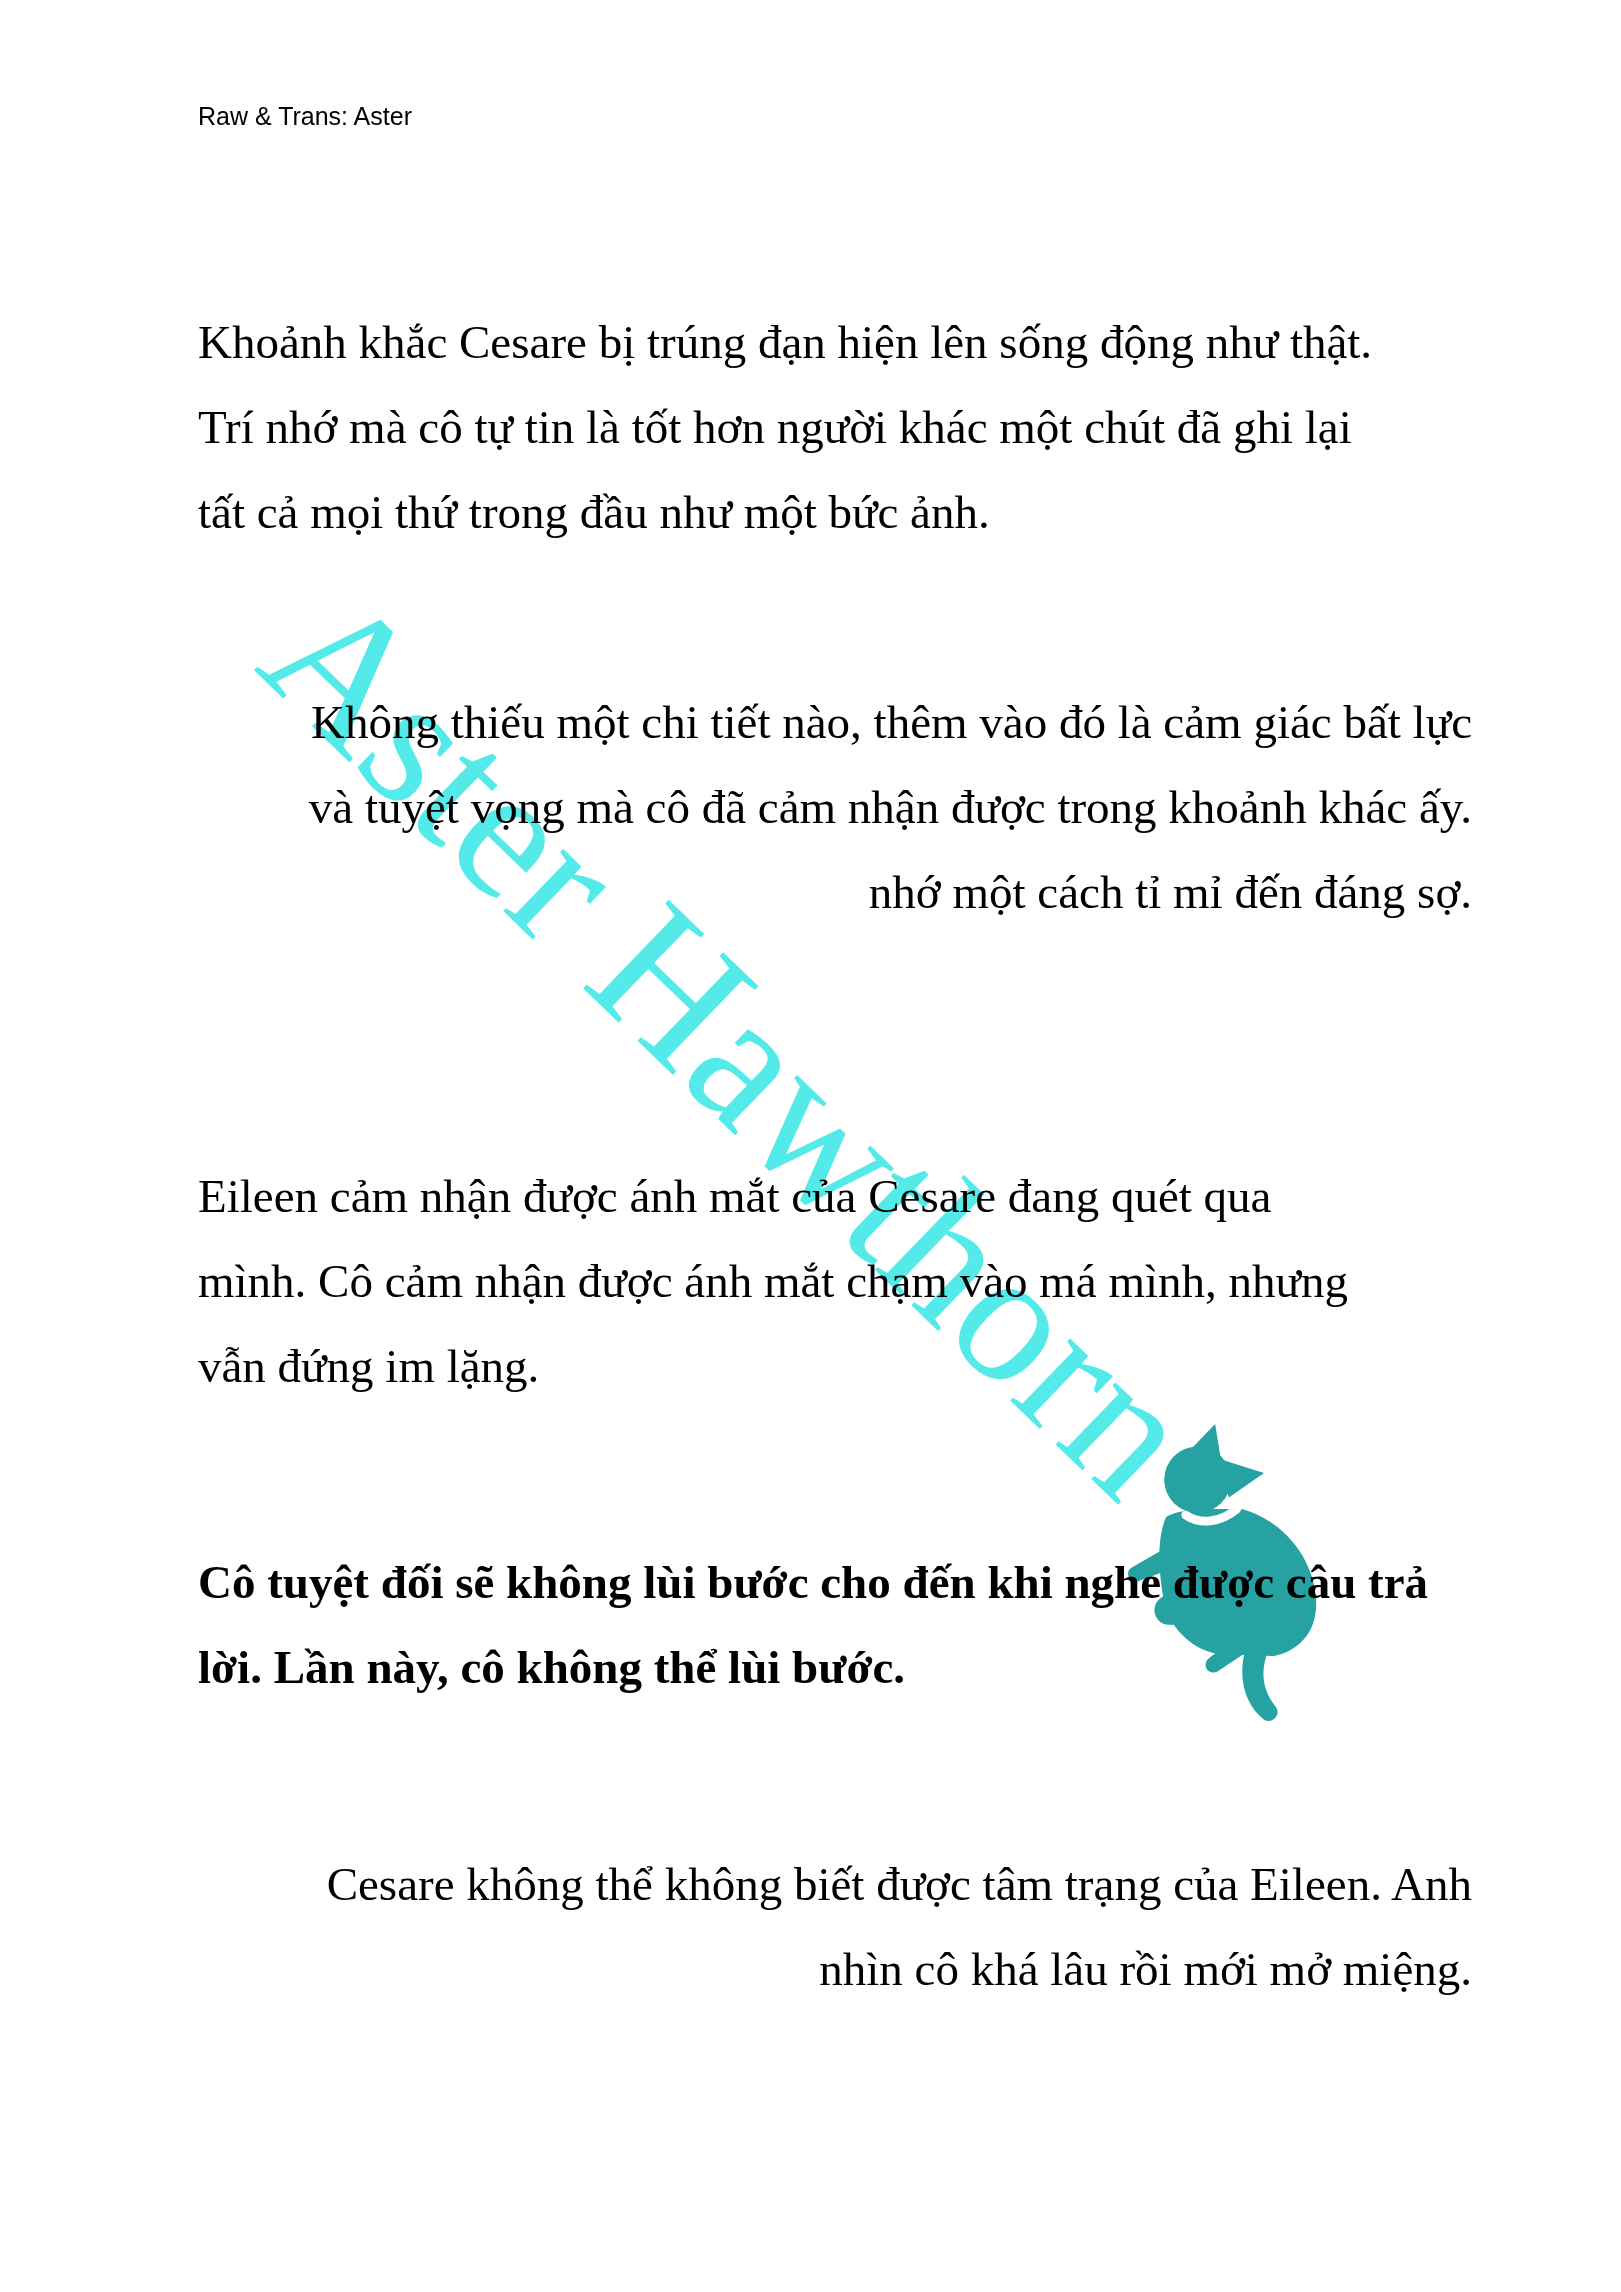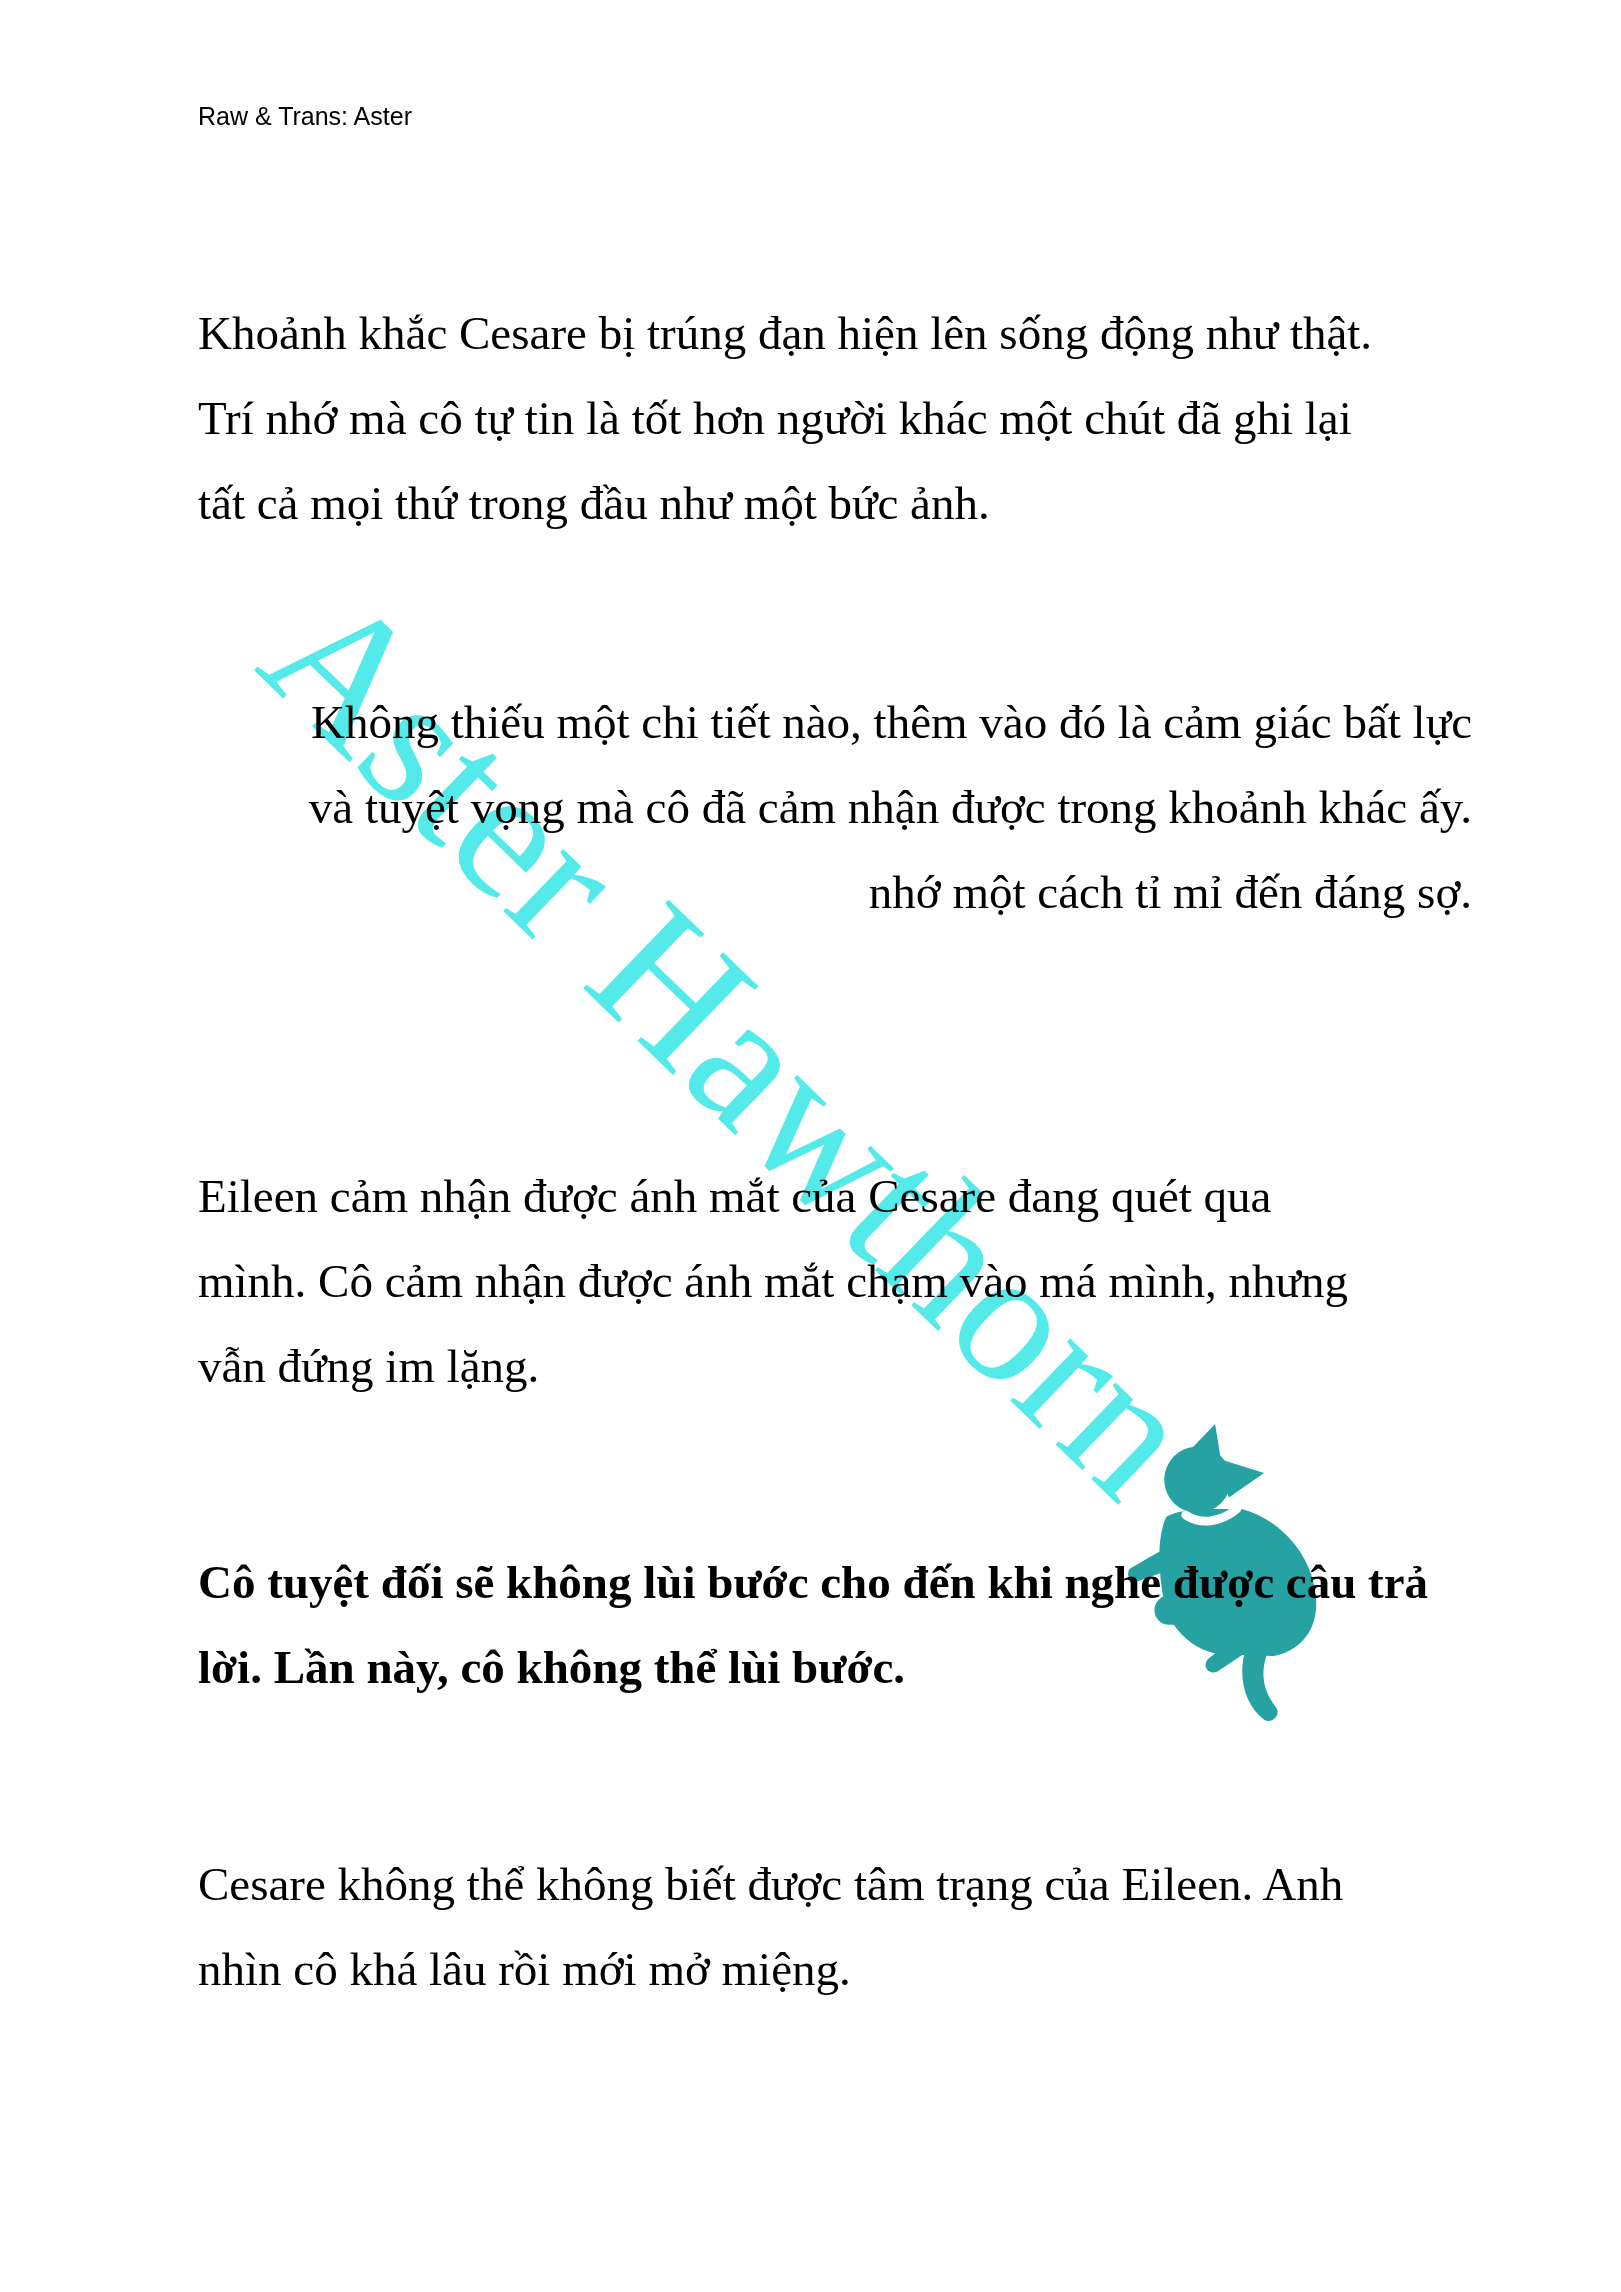--- a/index.html
+++ b/index.html
@@ -48,21 +48,21 @@
       <rect x="28" y="188" width="80" height="30" rx="15"></rect>
 
       <path d="M118,225 L84,252 C76,258 82,270 92,266 L128,242 Z"></path>
 
       <path d="M122,240 C112,270 120,300 140,315 C148,320 158,310 152,302 C138,285 136,265 144,245 Z"></path>
     </g>
 
     <path d="M60,106 C75,116 95,114 112,100" stroke="#ffffff" stroke-width="9" fill="none" stroke-linecap="round"></path>
   </svg>
 
-  <p class="para" style="top:291px;font-family:Liberation Serif, serif;">
+  <p class="para" style="top:300px;font-family:Liberation Serif, serif;">
     <span class="line">Khoảnh khắc Cesare bị trúng đạn hiện lên sống động như thật.</span>
     <span class="line">Trí nhớ mà cô tự tin là tốt hơn người khác một chút đã ghi lại</span>
     <span class="line">tất cả mọi thứ trong đầu như một bức ảnh.</span>
   </p>
 
   <p class="para" style="top:680px;text-align:right;">
     <span class="line">Không thiếu một chi tiết nào, thêm vào đó là cảm giác bất lực</span>
     <span class="line">và tuyệt vọng mà cô đã cảm nhận được trong khoảnh khác ấy.</span>
     <span class="line">nhớ một cách tỉ mỉ đến đáng sợ.</span>
   </p>
@@ -71,19 +71,19 @@
     <span class="line">Eileen cảm nhận được ánh mắt của Cesare đang quét qua</span>
     <span class="line">mình. Cô cảm nhận được ánh mắt chạm vào má mình, nhưng</span>
     <span class="line">vẫn đứng im lặng.</span>
   </p>
 
   <p class="para" style="top:1540px;font-weight:bold;">
     <span class="line">Cô tuyệt đối sẽ không lùi bước cho đến khi nghe được câu trả</span>
     <span class="line">lời. Lần này, cô không thể lùi bước.</span>
   </p>
 
-  <p class="para" style="top:1842px;">
+  <p class="para" style="top:1842px;text-align:right;">
     <span class="line">Cesare không thể không biết được tâm trạng của Eileen. Anh</span>
     <span class="line">nhìn cô khá lâu rồi mới mở miệng.</span>
   </p>
 
 </div>
 
 
 </body></html>

